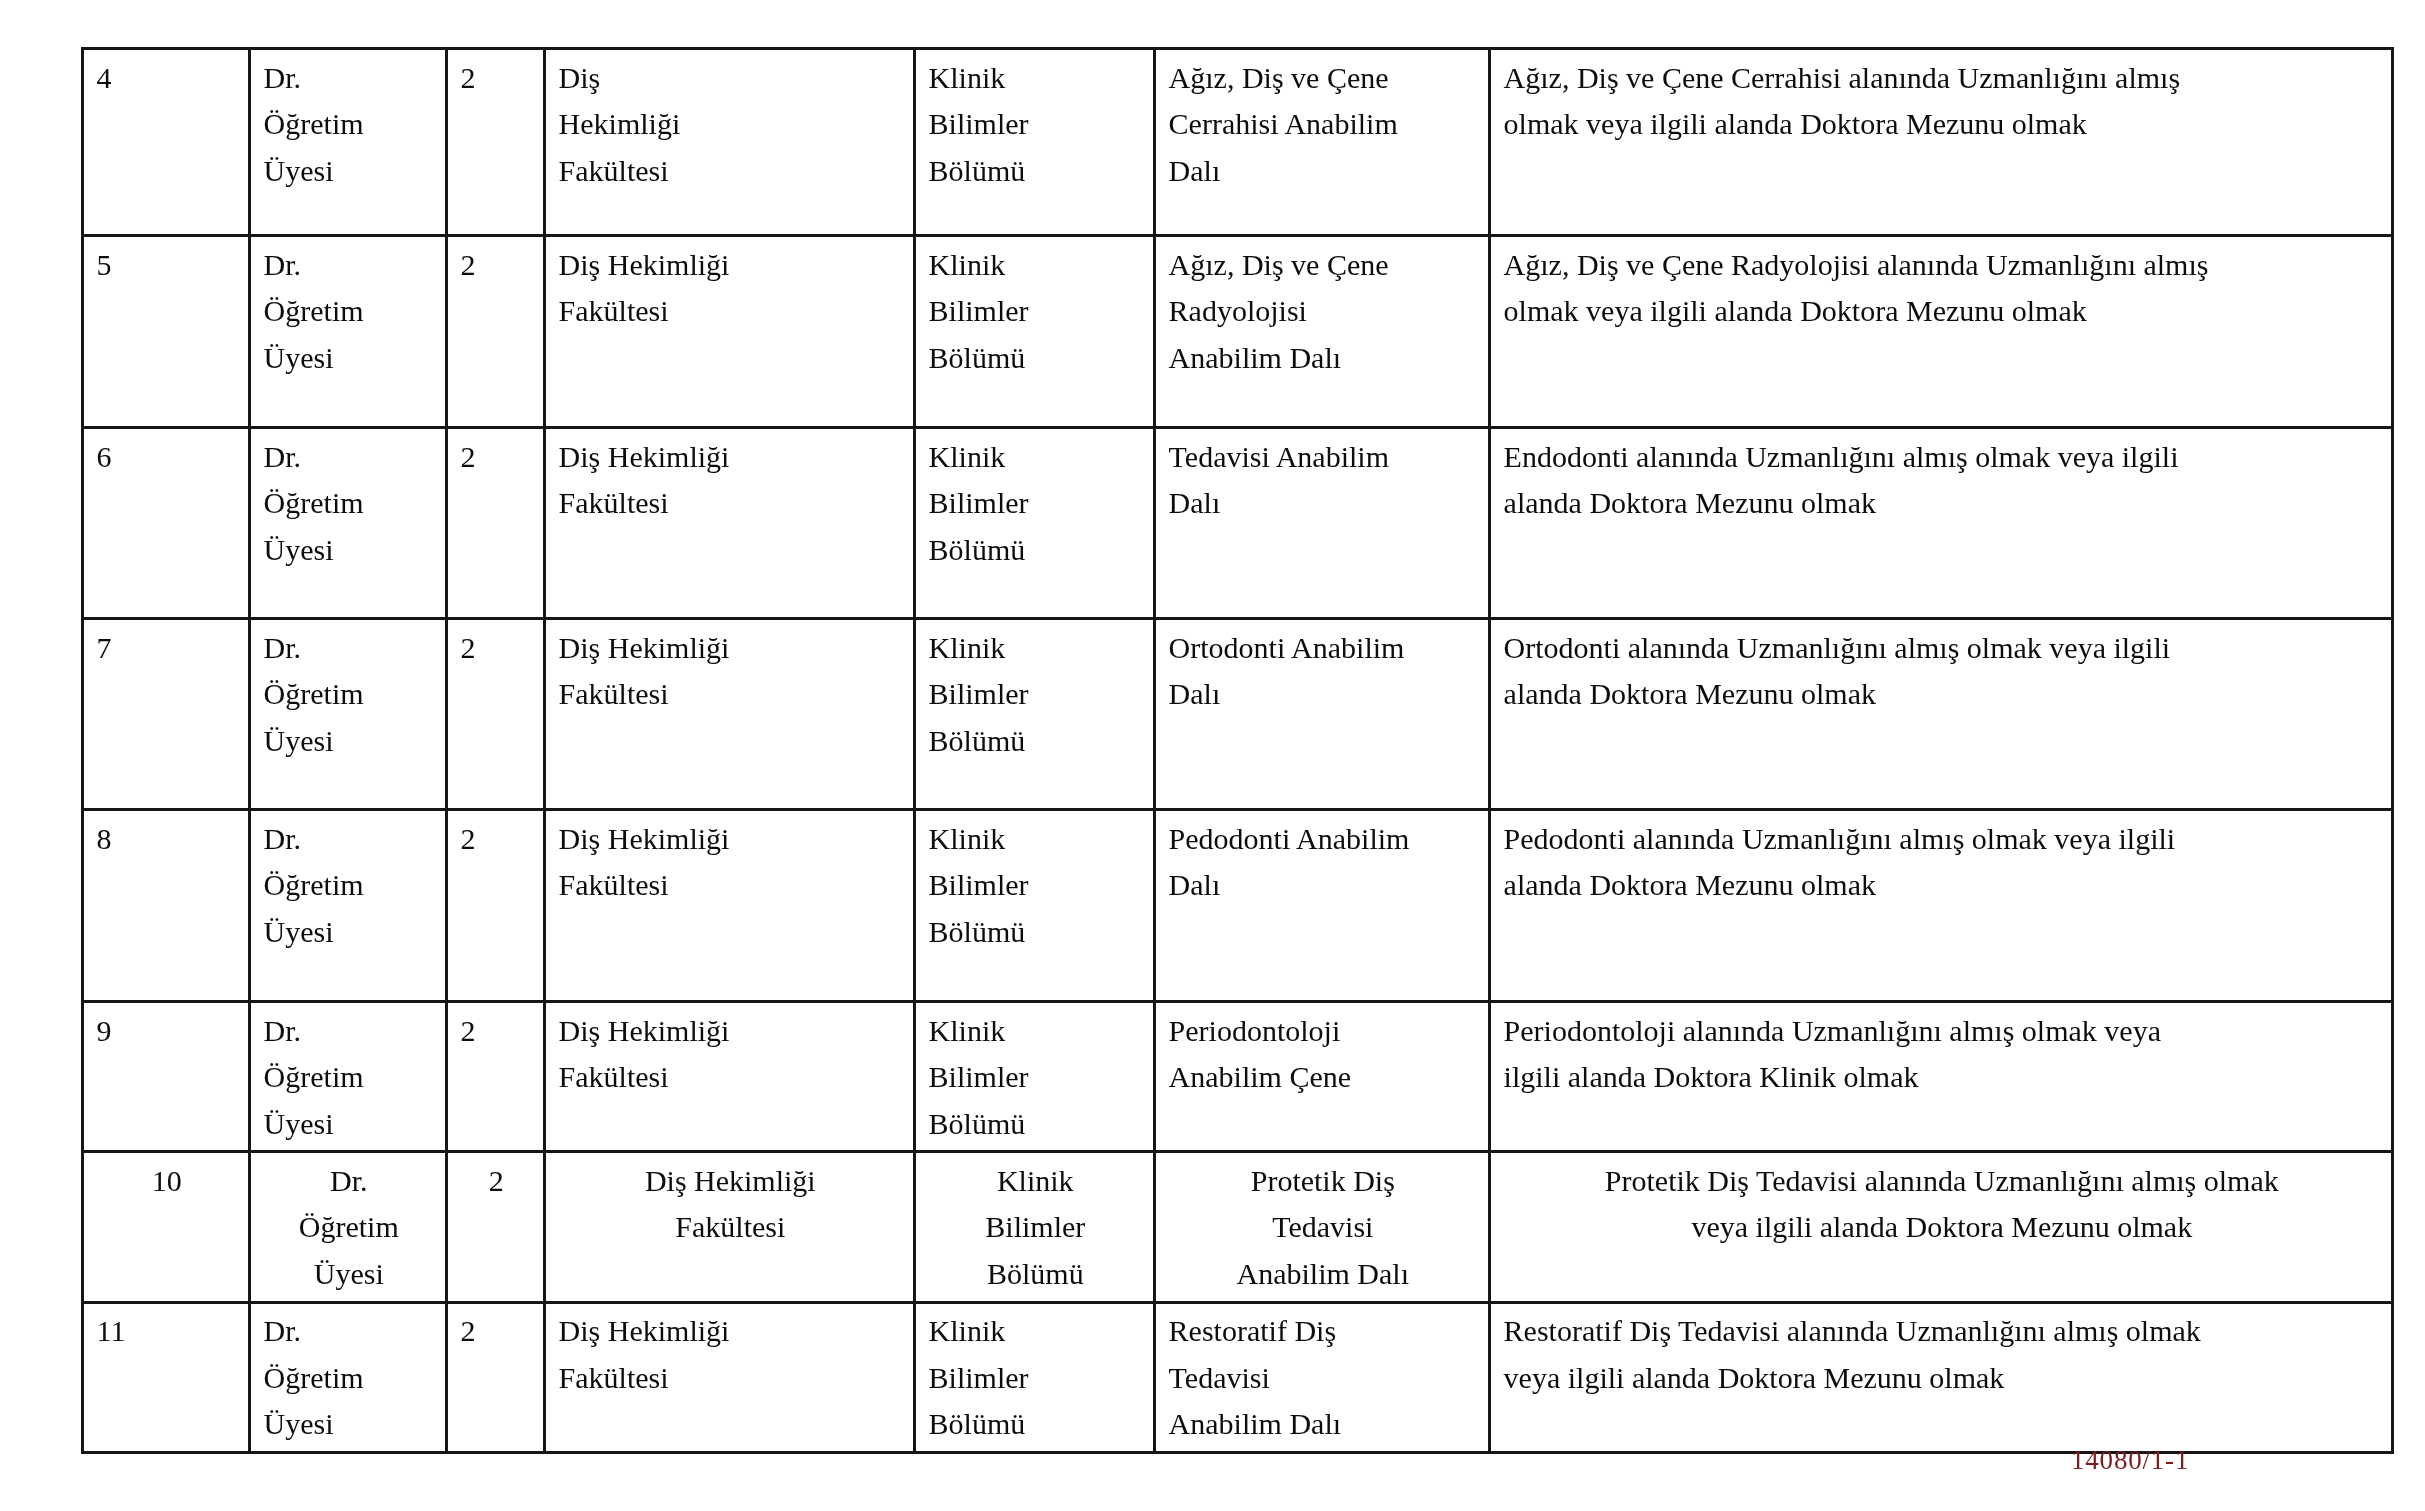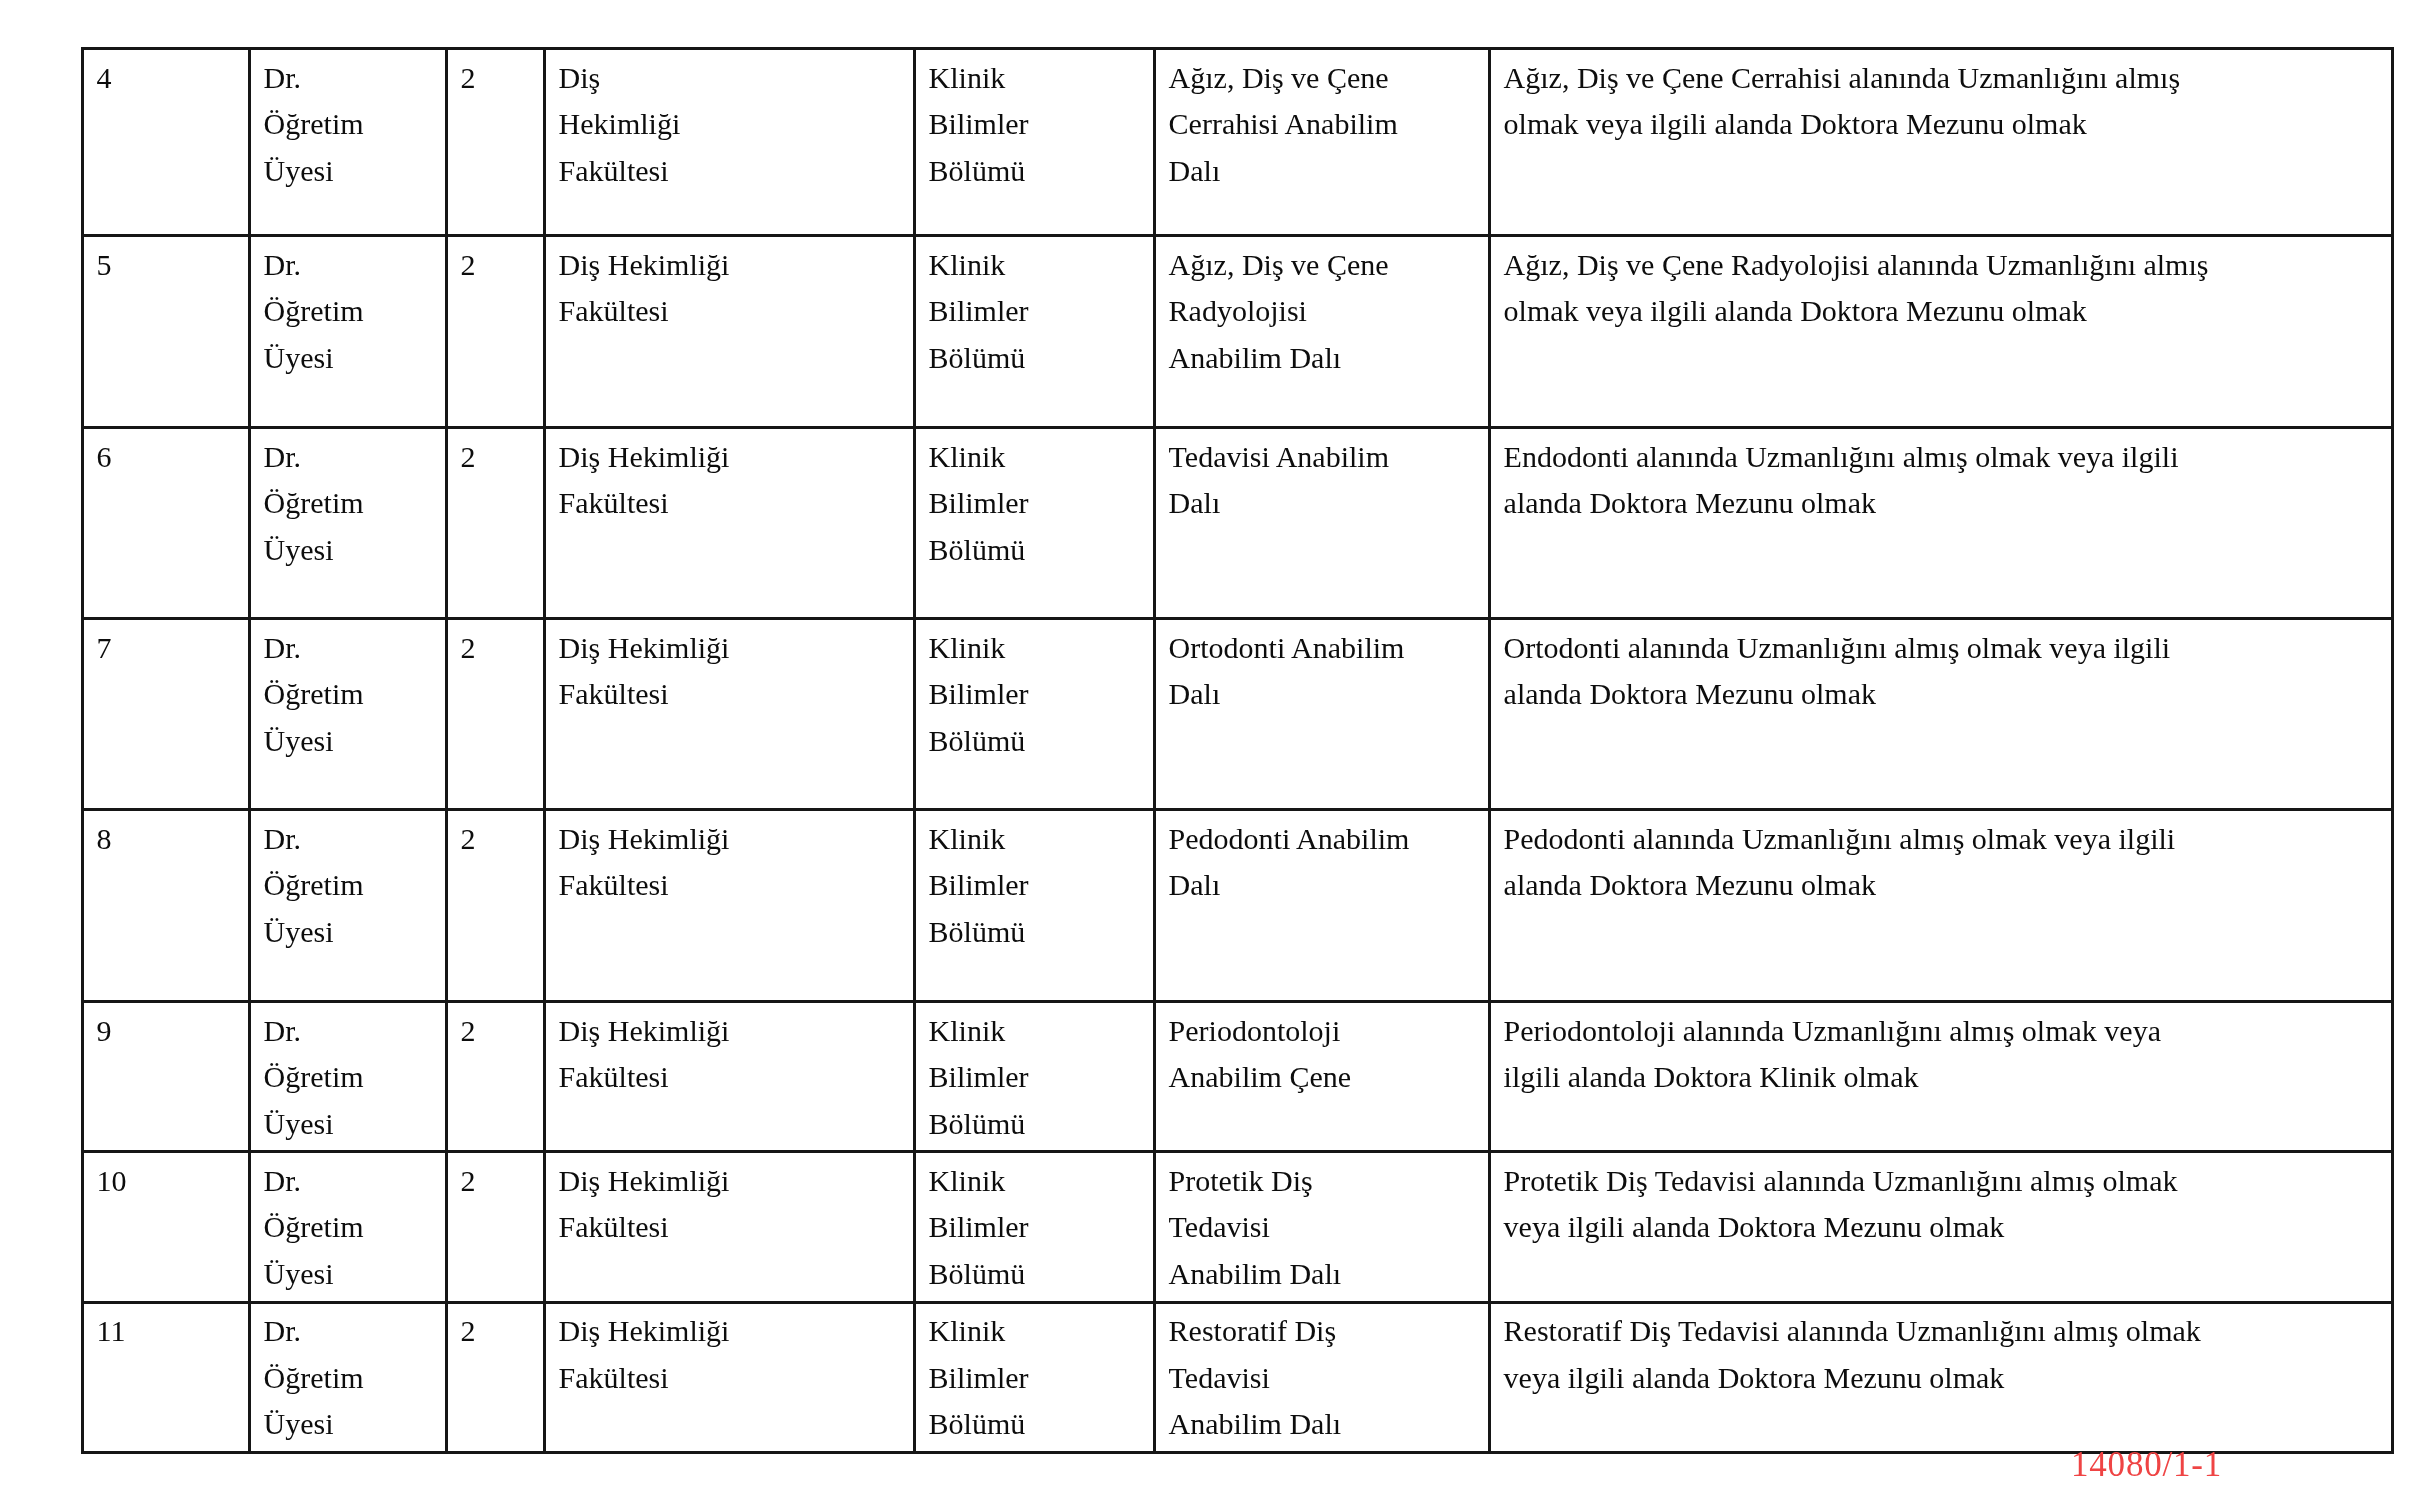--- a/index.html
+++ b/index.html
@@ -43,29 +43,29 @@
     border: 3.9px solid #161616;
   }
   td.cell-no { padding-left: 20.5px; }
   td.cell-count { padding-left: 23.6px; }
   td.cell-req { padding-left: 15.7px; }
 
   tr.row-h-a { height: 187px; }
   tr.row-h-b { height: 192px; }
   tr.row-h-c { height: 191px; }
   tr.row-h-d { height: 135px; }
-  tr.row-h-e { height: 145px; }
+  tr.row-h-e { height: 145px; text-align: center; }
   tr.row-h-f { height: 142px; margin-left: 20px; }
 
   .page-footer {
     position: absolute;
     left: 2071px;
     top: 1445px;
-    font-size: 35px;
-    color: #ef4444;
+    font-size: 27px;
+    color: #7f1d1d;
     letter-spacing: 0.8px;
   }
 </style>
 </head>
 <body>
 
 <div class="scan-page">
 
   <table class="position-table">
     <colgroup>

